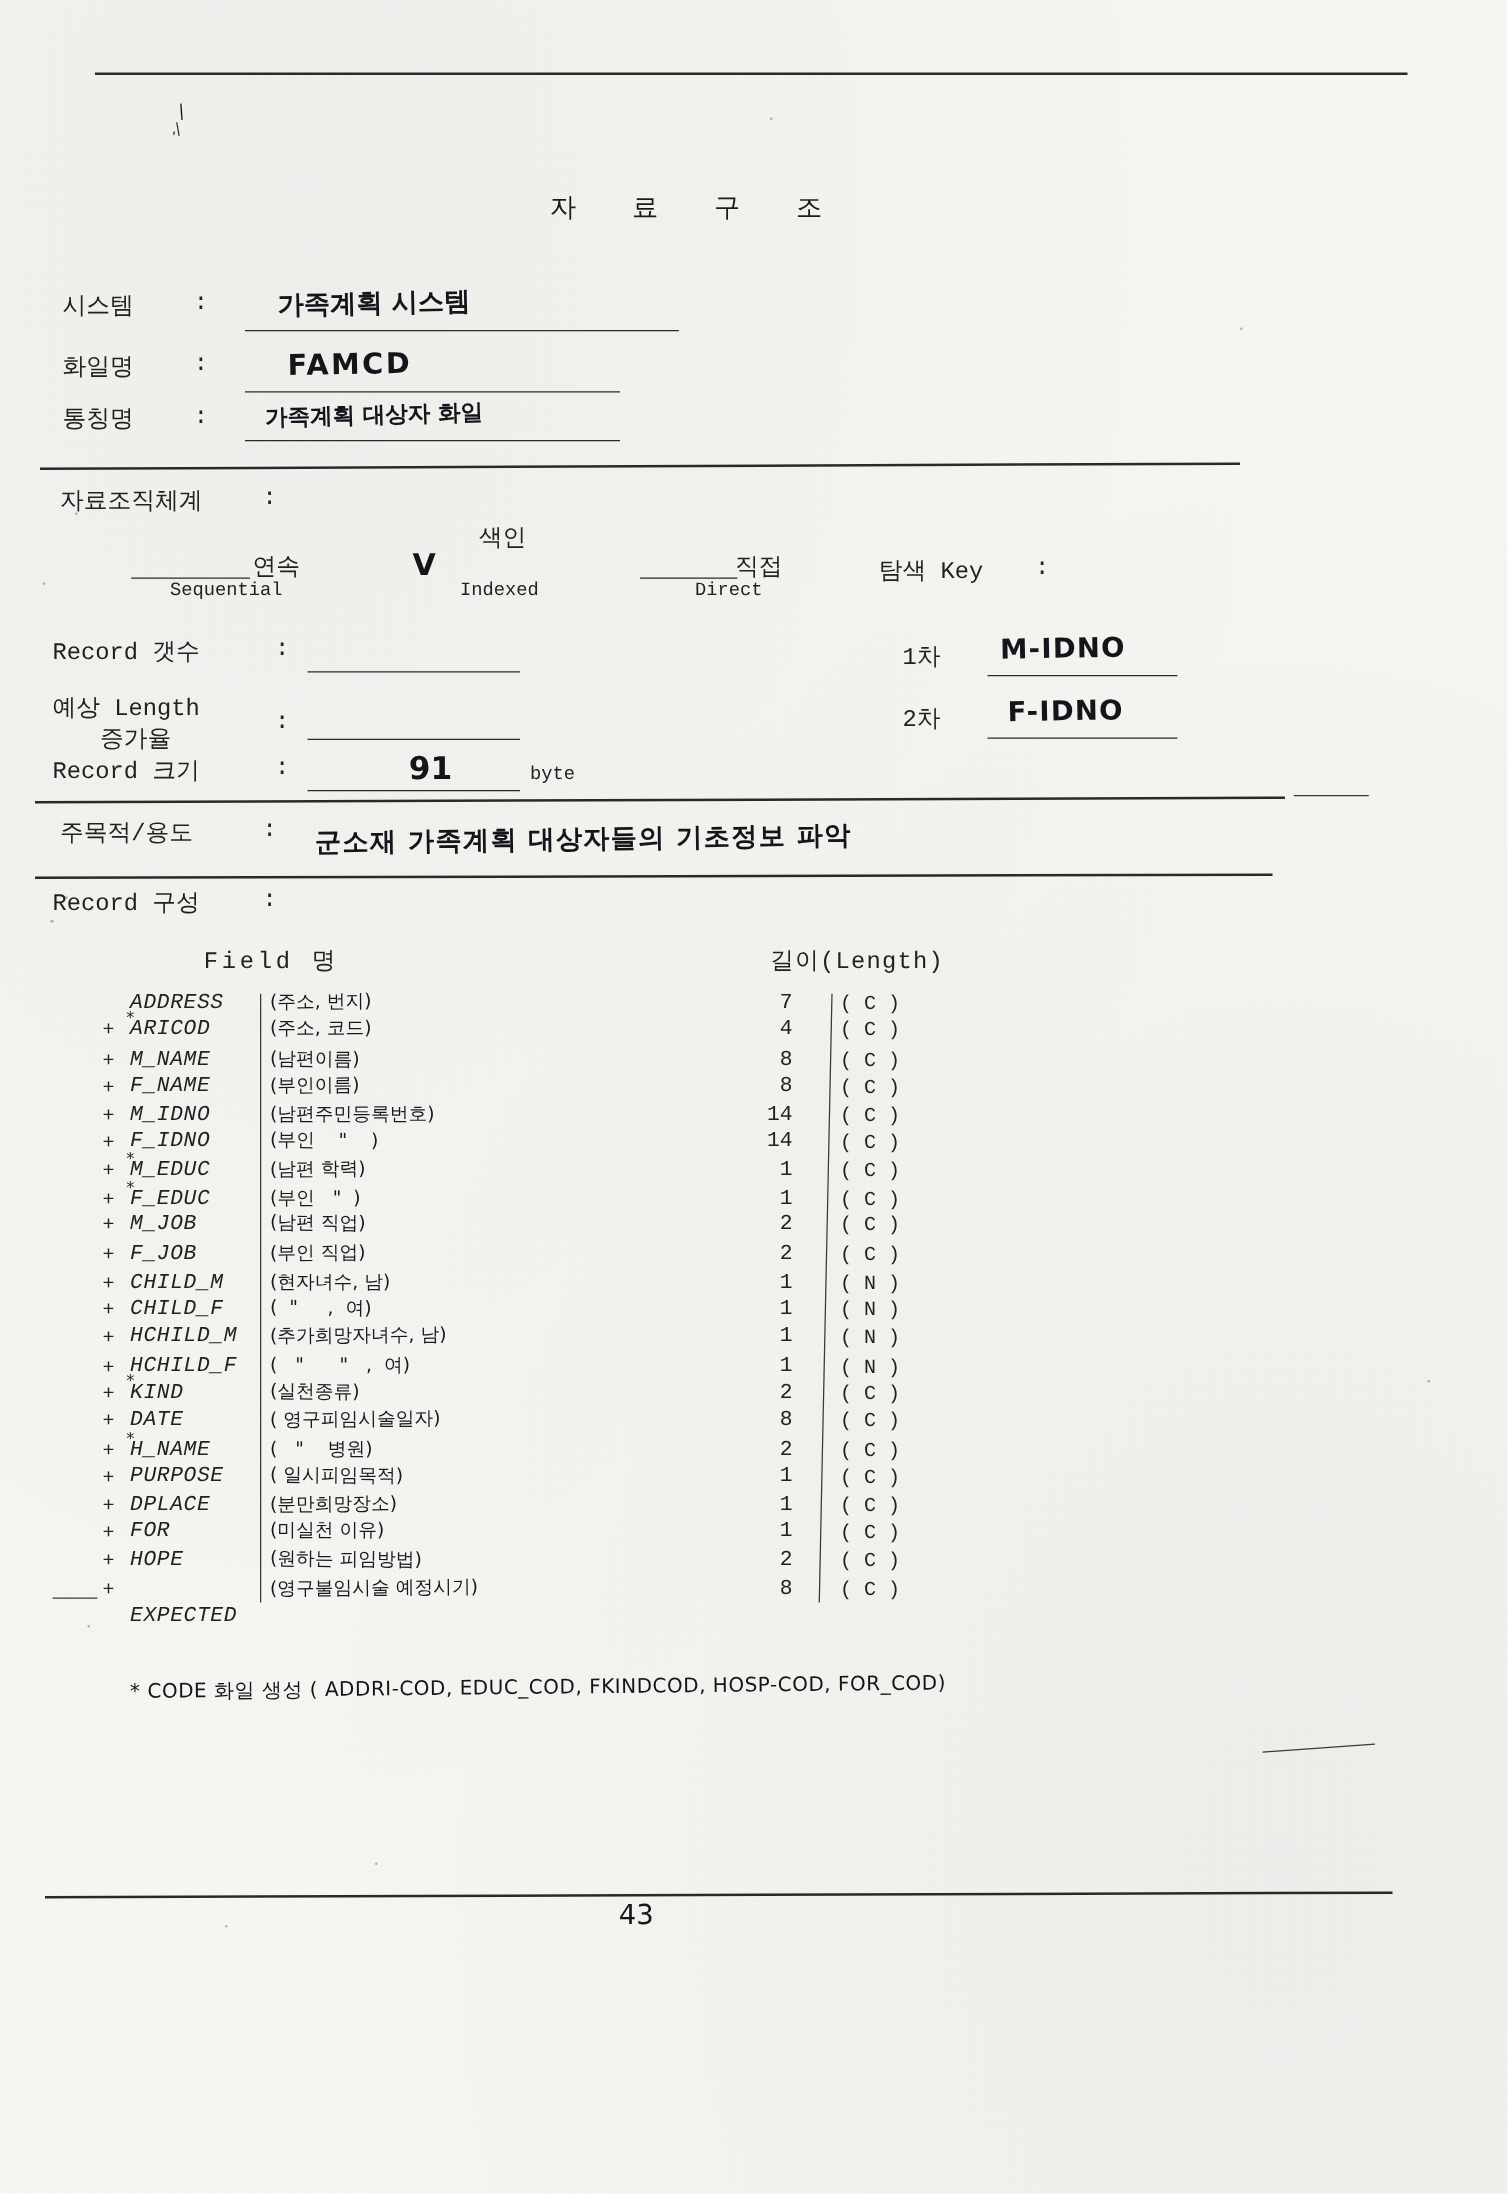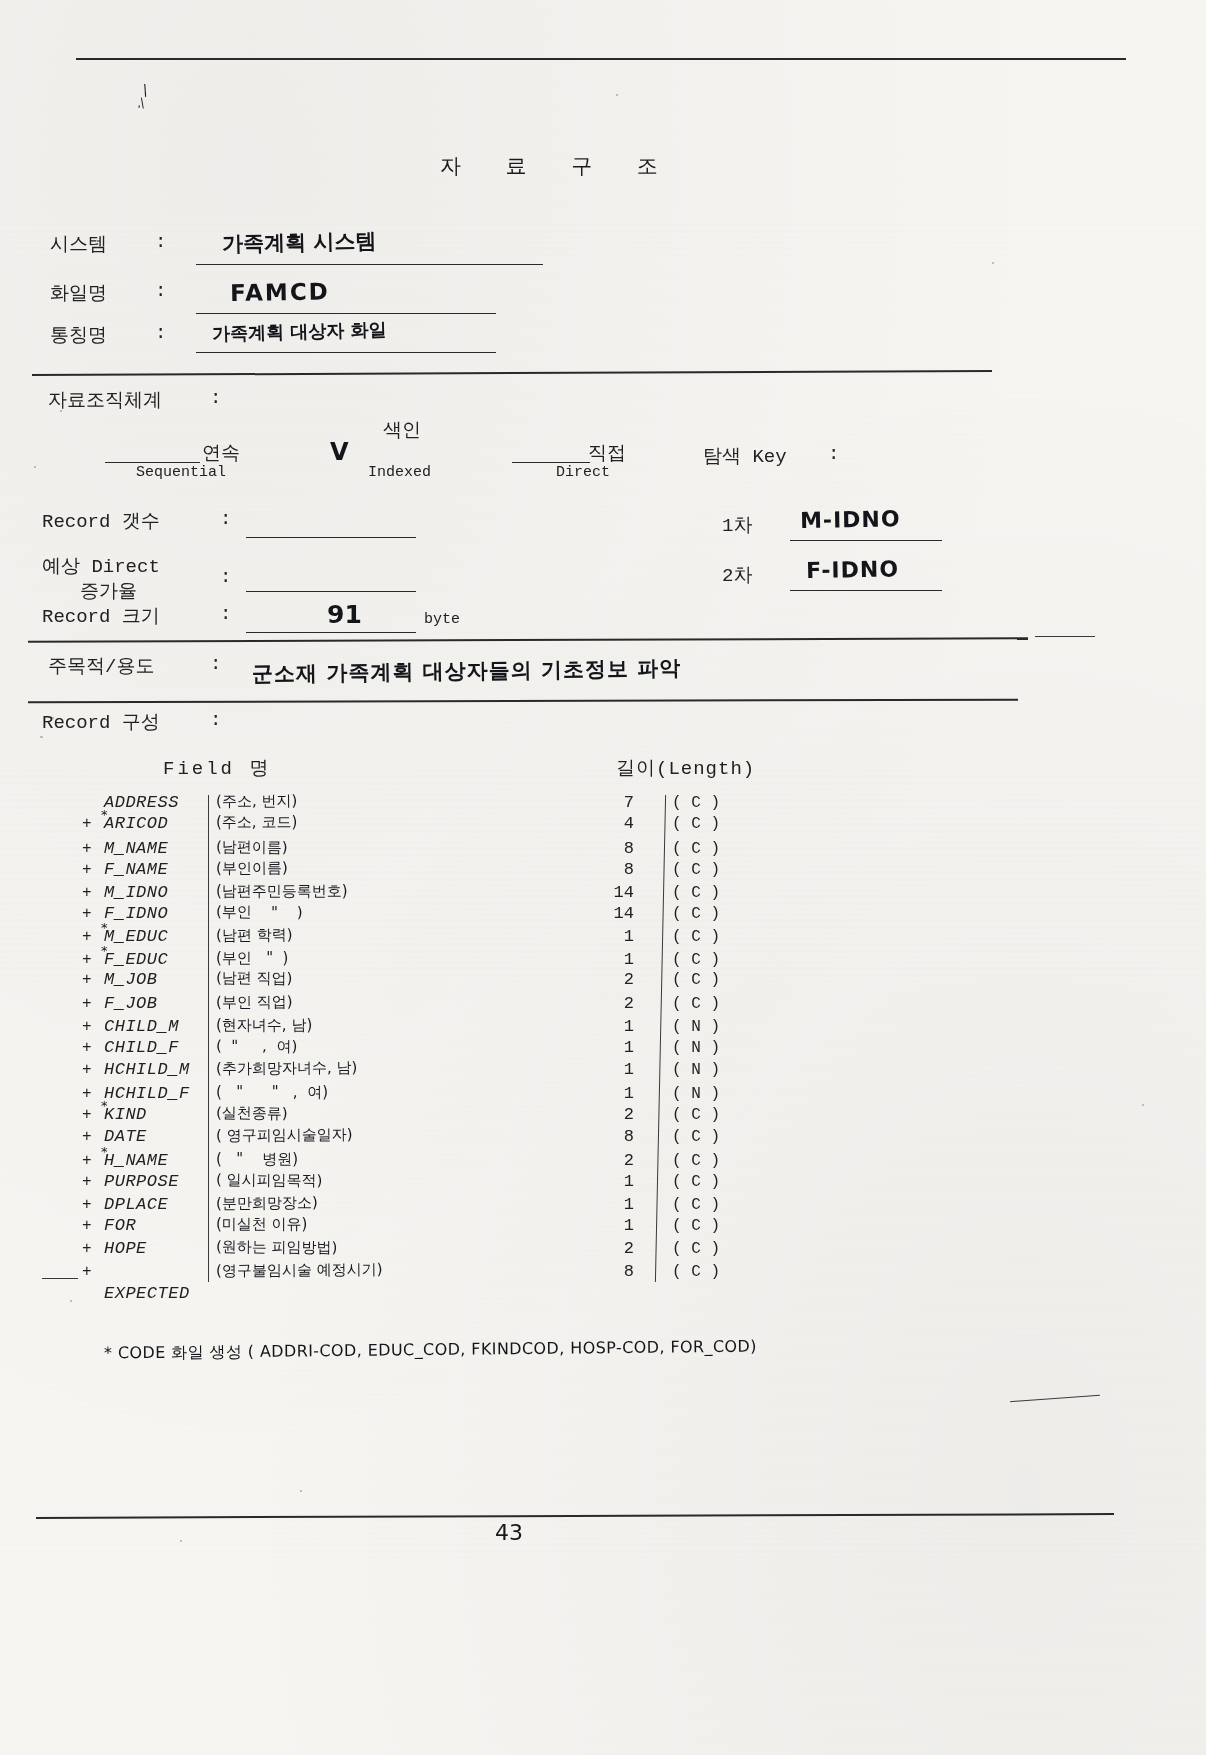--- a/index.html
+++ b/index.html
@@ -182,21 +182,21 @@
   <div class="pr lbl" style="left:588px; top:440px;">직접</div>
   <div class="pr lbl-sm" style="left:556px; top:464px;">Direct</div>
 
   <div class="pr lbl" style="left:703px; top:443px;">탐색 Key</div>
   <div class="pr lbl" style="left:828px; top:443px;">:</div>
 
   <div class="pr lbl" style="left:42px; top:508px;">Record 갯수</div>
   <div class="pr lbl" style="left:220px; top:508px;">:</div>
   <div class="ul" style="left:246px; top:537px; width:170px;"></div>
 
-  <div class="pr lbl" style="left:42px; top:553px;">예상 Direct</div>
+  <div class="pr lbl" style="left:42px; top:553px;">예상 Length</div>
   <div class="pr lbl" style="left:80px; top:578px;">증가율</div>
   <div class="pr lbl" style="left:220px; top:566px;">:</div>
   <div class="ul" style="left:246px; top:591px; width:170px;"></div>
 
   <div class="pr lbl" style="left:42px; top:603px;">Record 크기</div>
   <div class="pr lbl" style="left:220px; top:603px;">:</div>
   <div class="hw hw-ink" style="left:327px; top:600px; font-size:25px;">91</div>
   <div class="ul" style="left:246px; top:632px; width:170px;"></div>
   <div class="pr lbl-sm" style="left:424px; top:611px;">byte</div>
 

